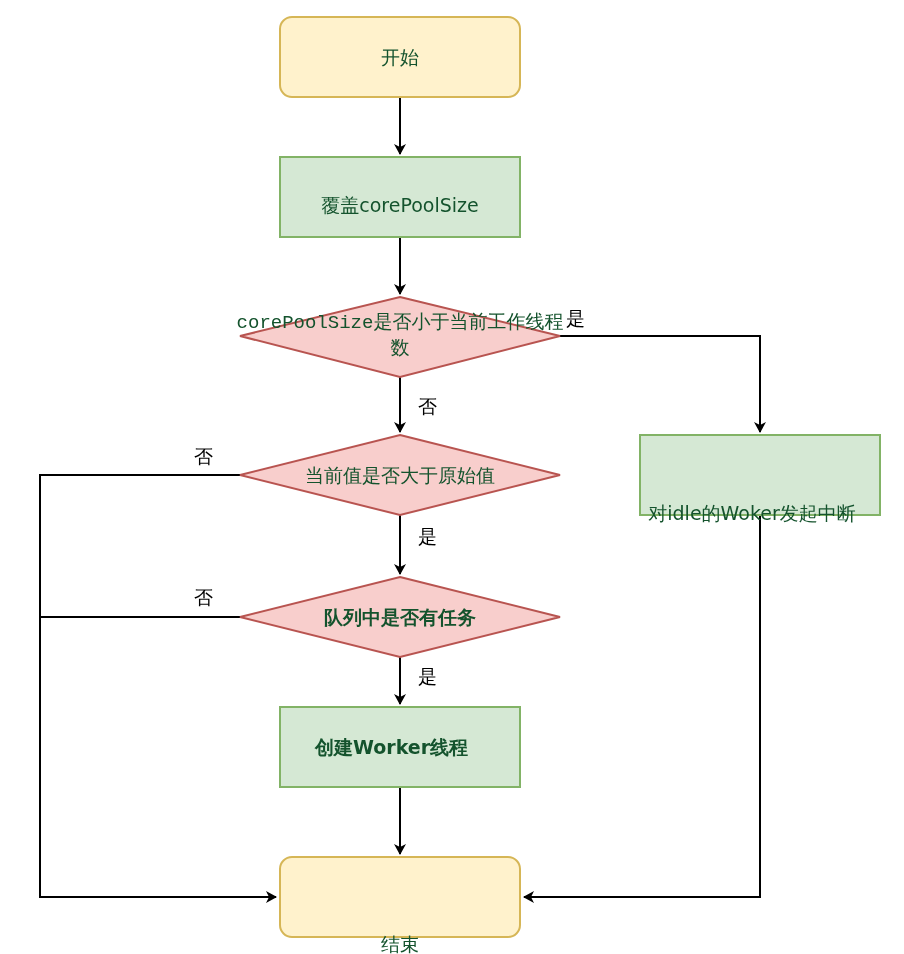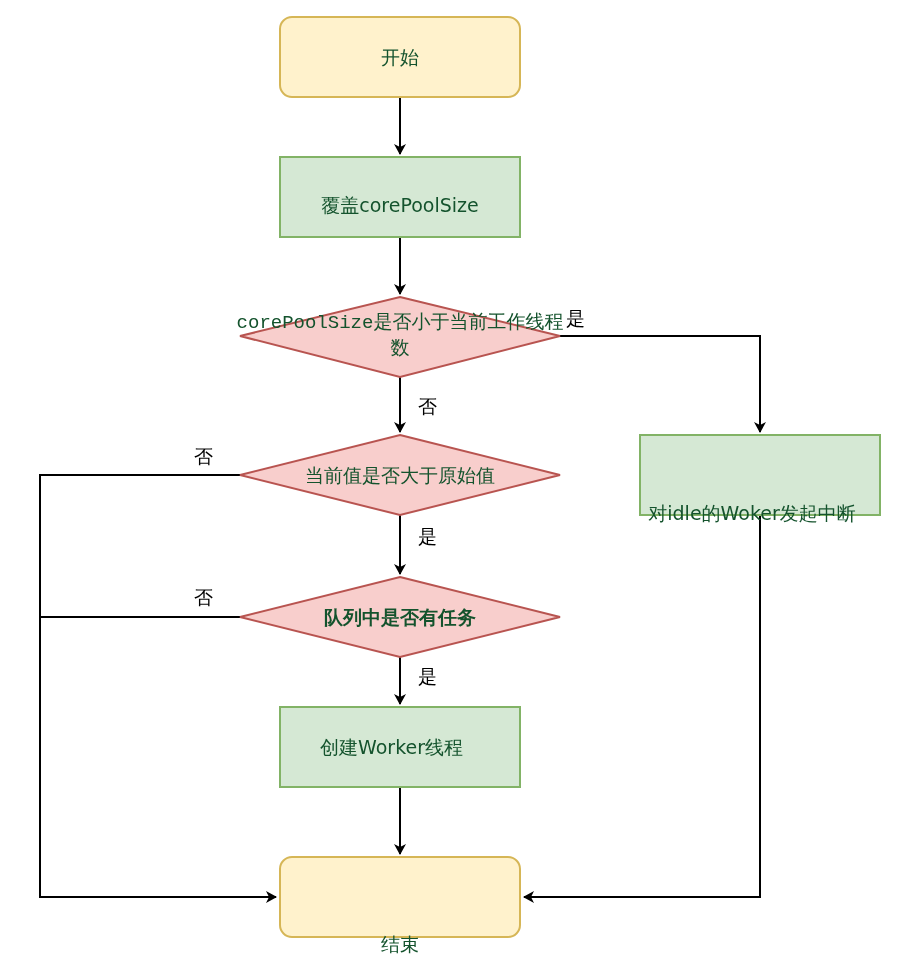--- a/index.html
+++ b/index.html
@@ -40,21 +40,21 @@
   <rect x="280" y="707" width="240" height="80" fill="#d5e8d4" stroke="#82b366" stroke-width="2"></rect>
   <rect x="280" y="857" width="240" height="80" rx="12" fill="#fff2cc" stroke="#d6b656" stroke-width="2"></rect>
 </svg>
 
 <div class="lbl" style="left:280px;top:17px;width:240px;height:80px;">开始</div>
 <div class="lbl" style="left:280px;top:165px;width:240px;height:80px;">覆盖corePoolSize</div>
 <div class="lbl" style="left:236px;top:300px;width:328px;height:72px;font-family:Liberation Mono, monospace;">corePoolSize是否小于当前工作线程数</div>
 <div class="lbl" style="left:632px;top:435px;width:240px;height:80px;padding:0 4px;box-sizing:border-box;margin-top:38px;">对idle的Woker发起中断</div>
 <div class="lbl" style="left:240px;top:435px;width:320px;height:80px;">当前值是否大于原始值</div>
 <div class="lbl" style="left:240px;top:577px;width:320px;height:80px;font-weight:bold;">队列中是否有任务</div>
-<div class="lbl" style="left:280px;top:707px;width:223px;height:80px;">创建Worker线程</div>
+<div class="lbl" style="left:280px;top:707px;width:223px;height:80px;font-weight:bold;">创建Worker线程</div>
 <div class="lbl" style="left:280px;top:904px;width:240px;height:80px;border-radius:26px;">结束</div>
 
 <div class="edge-lbl" style="left:566px;top:306px;">是</div>
 <div class="edge-lbl" style="left:418px;top:394px;">否</div>
 <div class="edge-lbl" style="left:194px;top:444px;">否</div>
 <div class="edge-lbl" style="left:418px;top:524px;">是</div>
 <div class="edge-lbl" style="left:194px;top:585px;">否</div>
 <div class="edge-lbl" style="left:418px;top:664px;">是</div>
 
 </body></html>

